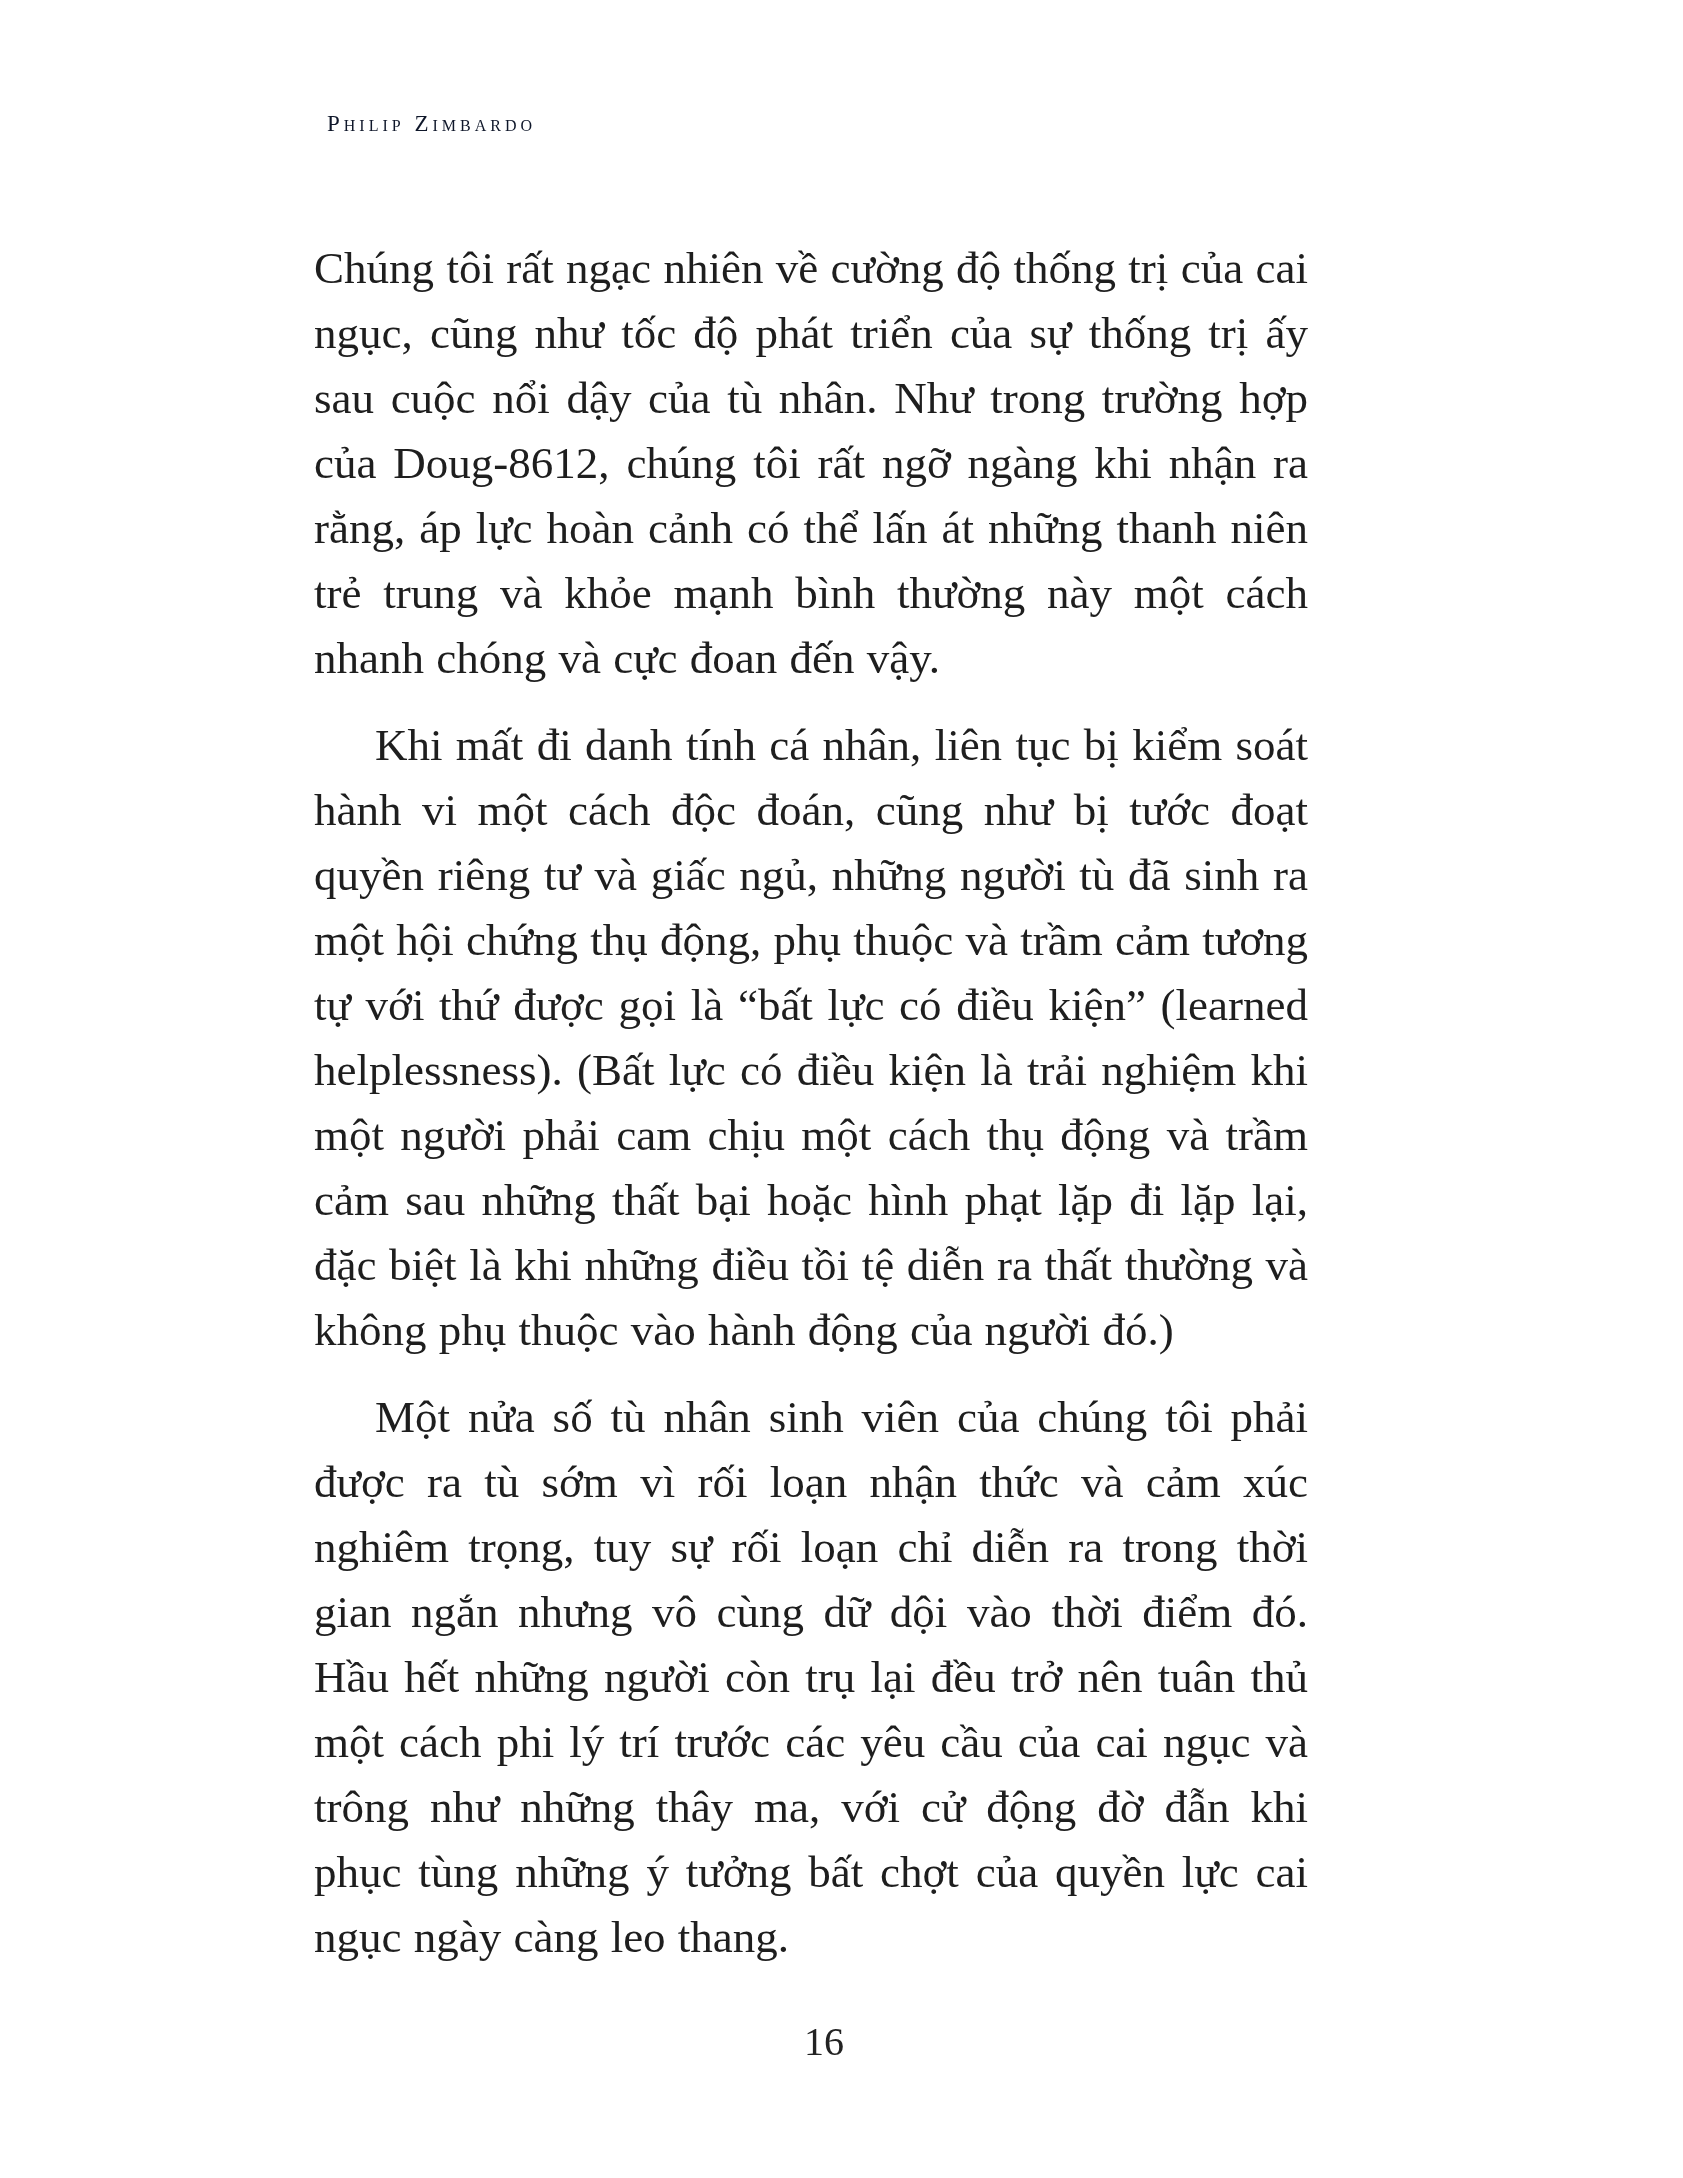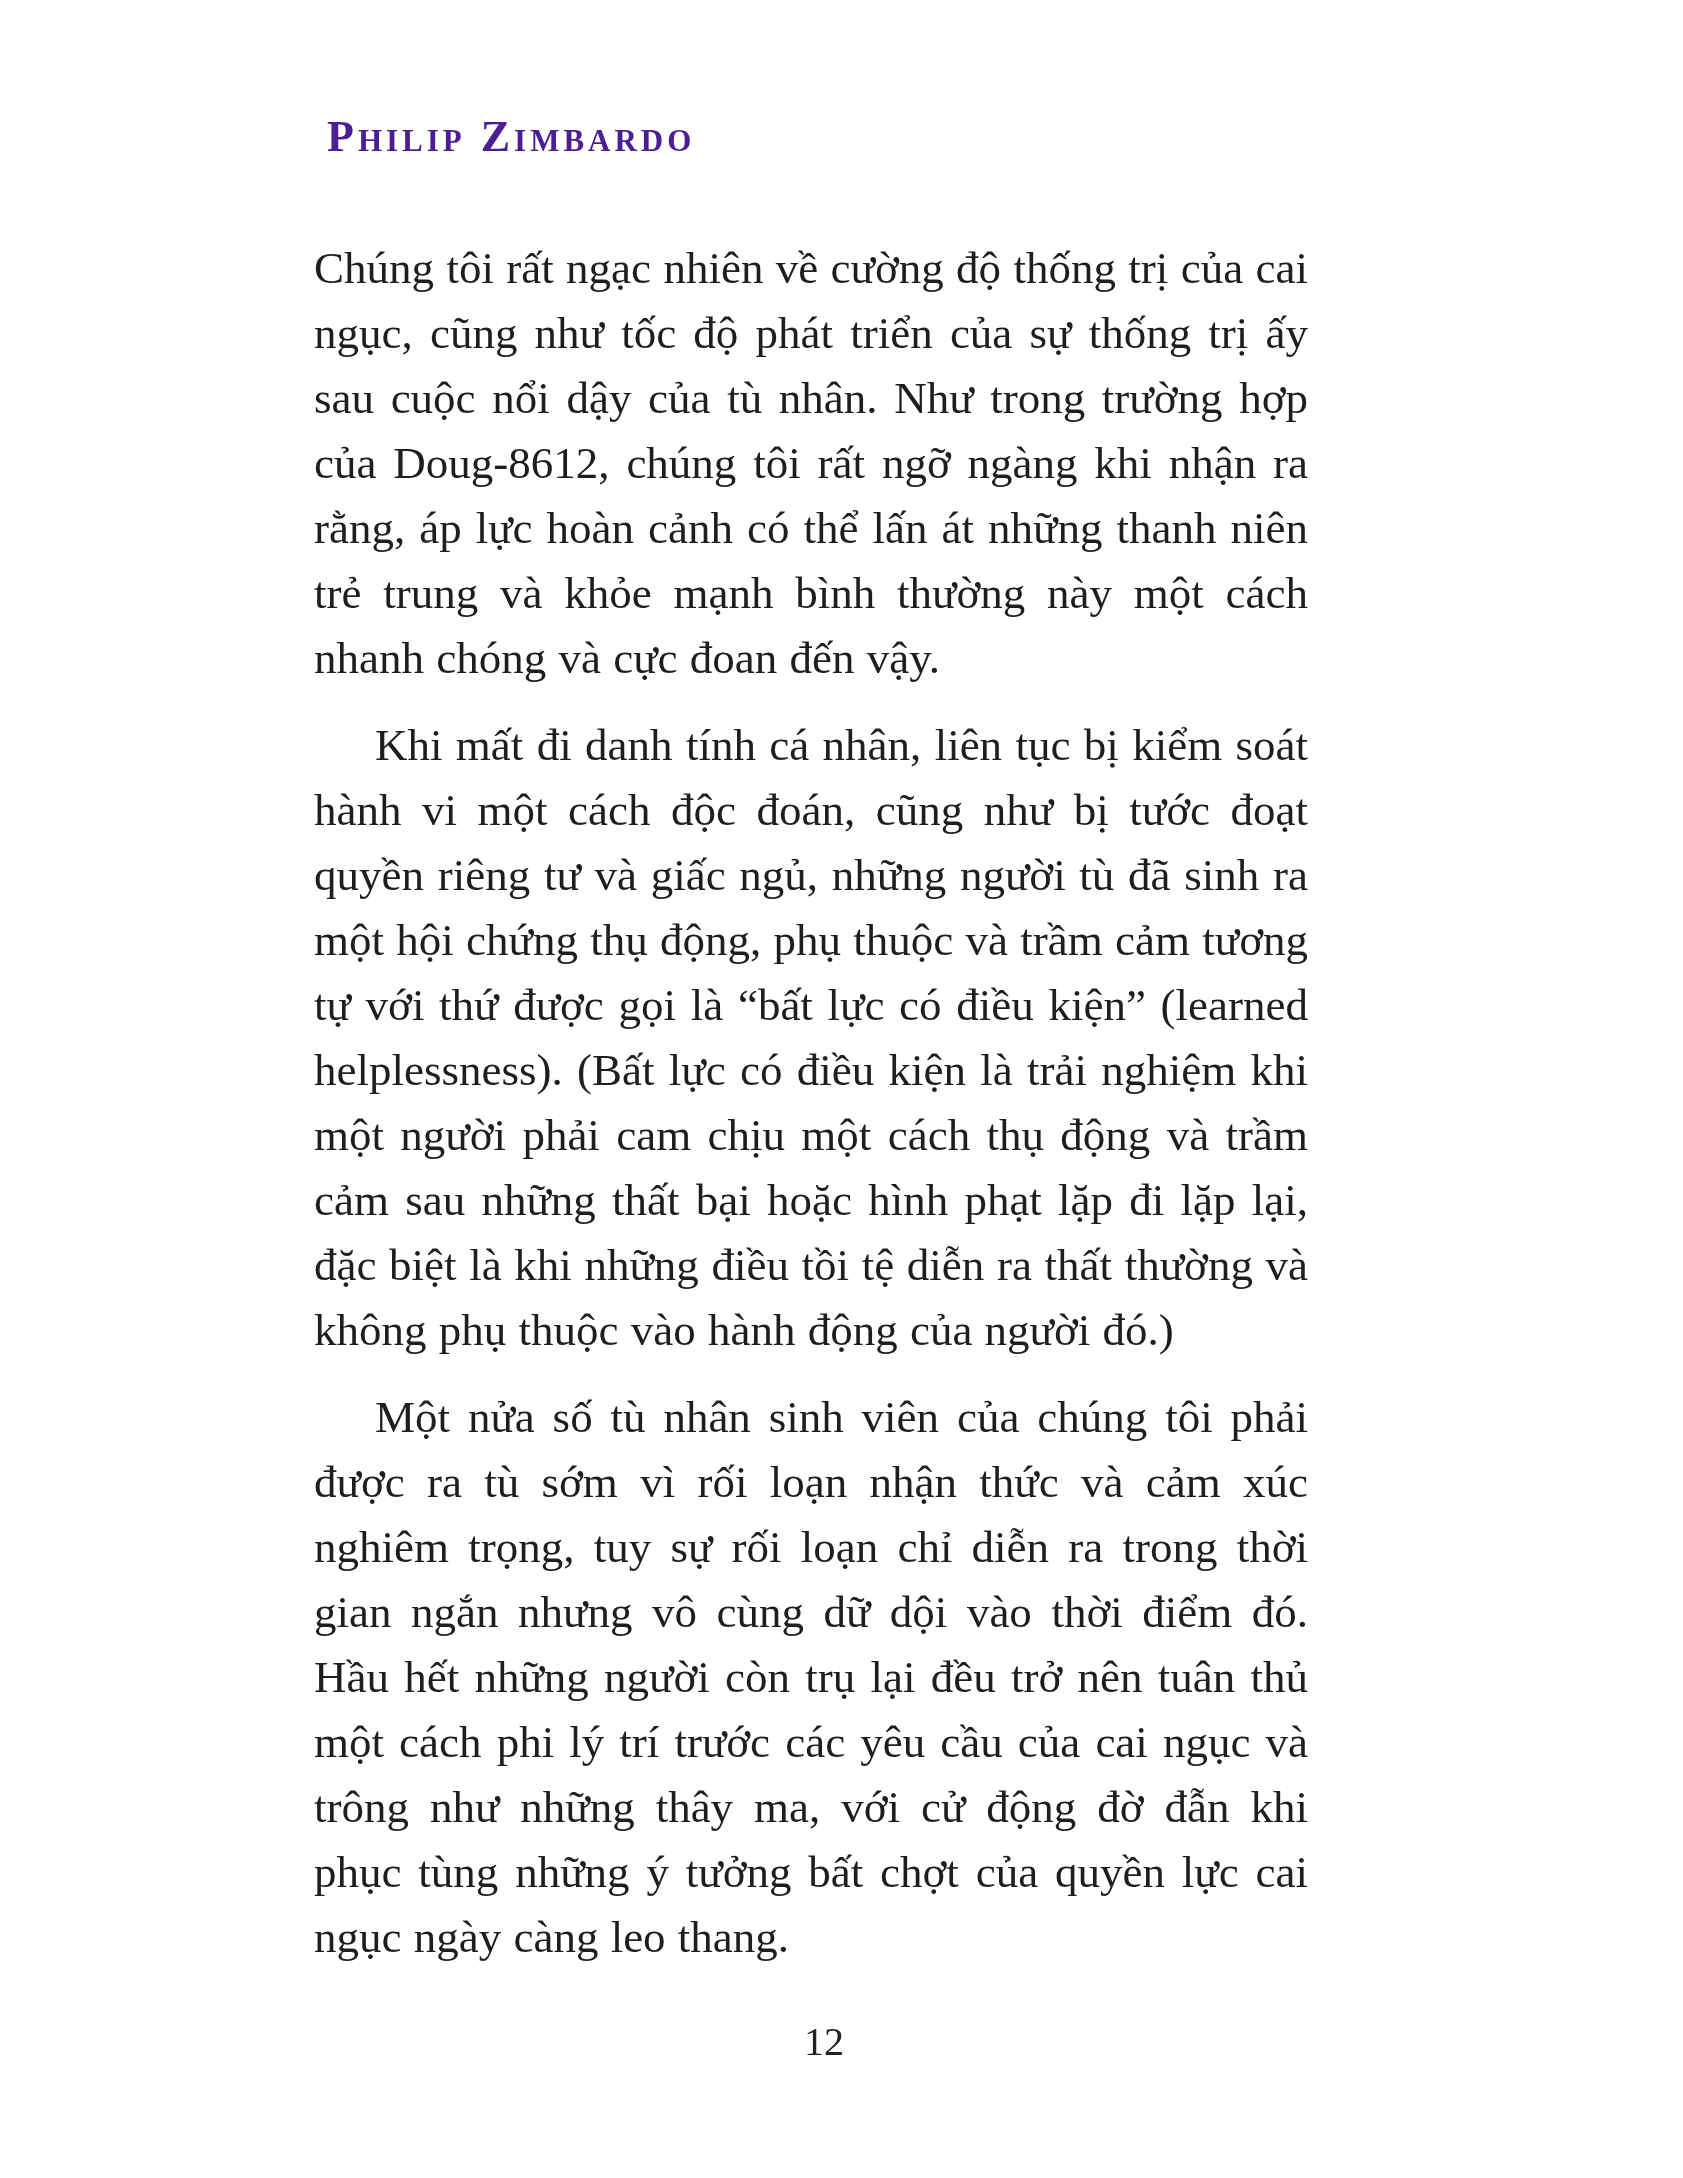--- a/index.html
+++ b/index.html
@@ -17,25 +17,24 @@
   }
   .page {
     position: absolute;
     inset: 0;
     background: #ffffff;
   }
   .running-header {
     position: absolute;
     left: 327px;
     top: 111px;
-    font-size: 44px;
+    font-size: 23px;
     font-variant: small-caps;
     letter-spacing: 4px;
-    color: #4c1d95;
-    font-weight: bold;
+    color: #0f172a;
   }
   .text-block {
     position: absolute;
     left: 314px;
     top: 236px;
     width: 994px;
   }
   .para {
     font-size: 45px;
     line-height: 65px;
@@ -65,16 +64,16 @@
 <div class="page">
 
   <div class="running-header">Philip Zimbardo</div>
 
   <div class="text-block">
     <p class="para">Chúng tôi rất ngạc nhiên về cường độ thống trị của cai ngục, cũng như tốc độ phát triển của sự thống trị ấy sau cuộc nổi dậy của tù nhân. Như trong trường hợp của Doug-8612, chúng tôi rất ngỡ ngàng khi nhận ra rằng, áp lực hoàn cảnh có thể lấn át những thanh niên trẻ trung và khỏe mạnh bình thường này một cách nhanh chóng và cực đoan đến vậy.</p>
     <p class="para">Khi mất đi danh tính cá nhân, liên tục bị kiểm soát hành vi một cách độc đoán, cũng như bị tước đoạt quyền riêng tư và giấc ngủ, những người tù đã sinh ra một hội chứng thụ động, phụ thuộc và trầm cảm tương tự với thứ được gọi là “bất lực có điều kiện” (learned helplessness). (Bất lực có điều kiện là trải nghiệm khi một người phải cam chịu một cách thụ động và trầm cảm sau những thất bại hoặc hình phạt lặp đi lặp lại, đặc biệt là khi những điều tồi tệ diễn ra thất thường và không phụ thuộc vào hành động của người đó.)</p>
     <p class="para">Một nửa số tù nhân sinh viên của chúng tôi phải được ra tù sớm vì rối loạn nhận thức và cảm xúc nghiêm trọng, tuy sự rối loạn chỉ diễn ra trong thời gian ngắn nhưng vô cùng dữ dội vào thời điểm đó. Hầu hết những người còn trụ lại đều trở nên tuân thủ một cách phi lý trí trước các yêu cầu của cai ngục và trông như những thây ma, với cử động đờ đẫn khi phục tùng những ý tưởng bất chợt của quyền lực cai ngục ngày càng leo thang.</p>
   </div>
 
-  <div class="page-number">12</div>
+  <div class="page-number">16</div>
 
 </div>
 
 
 </body></html>

